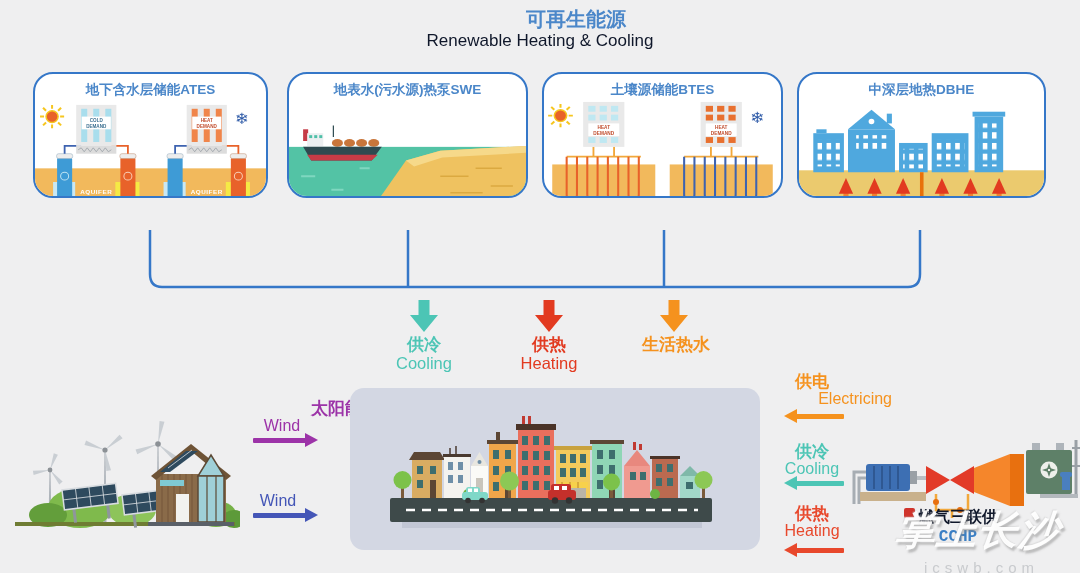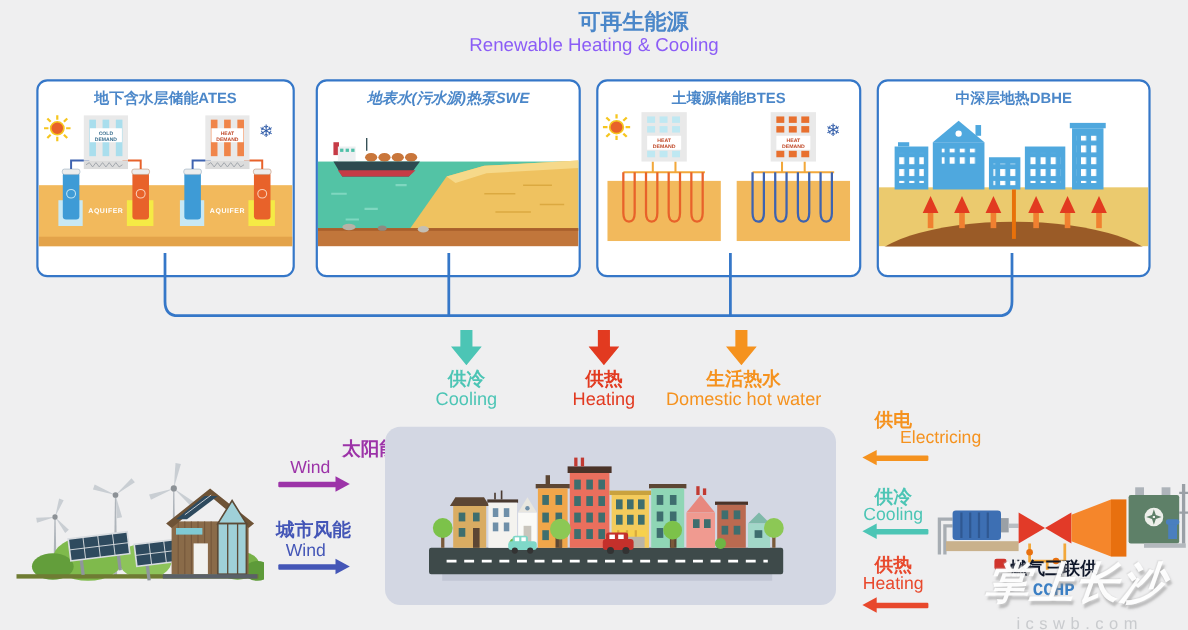--- a/index.html
+++ b/index.html
@@ -2,29 +2,29 @@
 <html><head>
 <meta charset="utf-8">
 <style>
   html,body{margin:0;padding:0;}
   .canvas{position:relative;width:1080px;height:573px;background:#EFEFF0;overflow:hidden;
           font-family:"Liberation Sans","DejaVu Sans",sans-serif;}
   .abs{position:absolute;}
   .ctr{text-align:center;}
   
   .title-zh{top:6px;left:0;width:100%;font-size:20px;font-weight:bold;color:#4B87C9;padding-left:36px;}
-  .title-en{top:31px;left:0;width:100%;font-size:17px;color:#8b5cf6;}
-  
-  .panel{position:absolute;top:72px;height:180px;background:#fff;border:2.5px solid #3577C8;
-         border-radius:10px;box-sizing:border-box;overflow:hidden;}
+  .title-en{top:31px;left:0;width:100%;font-size:17px;color:#0f172a;}
+  
+  .panel{position:absolute;top:72px;height:126px;background:#fff;border:2.5px solid #3577C8;
+         border-radius:20px;box-sizing:border-box;overflow:hidden;}
   .panel-title{position:absolute;top:7px;left:0;width:100%;text-align:center;
                font-size:13.5px;font-weight:bold;color:#4B87C9;}
   .panel-art{position:absolute;left:0;top:26px;width:100%;height:124px;}
   #panel-ates{left:33px;width:235px;}
-  #panel-swe{left:287px;width:241px;font-style:italic;}
+  #panel-swe{left:287px;width:241px;}
   #panel-btes{left:542px;width:241px;}
   #panel-dbhe{left:797px;width:249px;}
   
   .flow-zh{top:333px;width:200px;font-size:17px;font-weight:bold;}
   .flow-en{top:354px;width:220px;font-size:16.5px;}
   
   .side-zh{width:160px;font-size:17px;font-weight:bold;}
   .side-en{width:160px;font-size:16px;}
   
   .arrow-line{position:absolute;height:5px;background:currentColor;border-radius:1px;}
@@ -288,28 +288,26 @@
     </svg>
   <svg class="abs" style="left:660px;top:300px;" width="28" height="32">
     <polygon points="8.5,0 19.5,0 19.5,15 28,15 14,32 0,15 8.5,15" fill="#F5921E"></polygon>
     </svg>
 
   <div class="abs ctr flow-zh" style="left:324px;color:#4CC5B5;">供冷</div>
   <div class="abs ctr flow-en" style="left:314px;color:#4CC5B5;">Cooling</div>
   <div class="abs ctr flow-zh" style="left:449px;color:#E23A20;">供热</div>
   <div class="abs ctr flow-en" style="left:439px;color:#E23A20;">Heating</div>
   <div class="abs ctr flow-zh" style="left:576px;color:#F5921E;">生活热水</div>
-  <div class="abs ctr flow-en" style="left:566px;color:#F5921E;">Domestic hot water</div>
 
   <div class="abs ctr side-zh" style="left:202px;top:397px;color:#9C33A8;text-align:right;">太阳能</div>
   <div class="abs ctr side-en" style="left:202px;top:417px;color:#9C33A8;">Wind</div>
   <div class="arrow-line" style="left:253px;top:438px;width:53px;color:#9C33A8;">
       <span class="head right"></span>
     </div>
-  <div class="abs ctr side-zh" style="left:205px;top:470px;color:#4456B7;">城市风能</div>
   <div class="abs ctr side-en" style="left:198px;top:492px;color:#4456B7;">Wind</div>
   <div class="arrow-line" style="left:253px;top:513px;width:53px;color:#4456B7;">
       <span class="head right"></span>
     </div>
 
   <div class="abs ctr side-zh" style="left:732px;top:370px;color:#F5921E;">供电</div>
   <div class="abs ctr side-en" style="left:732px;top:390px;color:#F5921E;text-align:right;">Electricing</div>
   <div class="arrow-line" style="left:796px;top:414px;width:48px;color:#F5921E;">
       <span class="head left"></span>
     </div>

